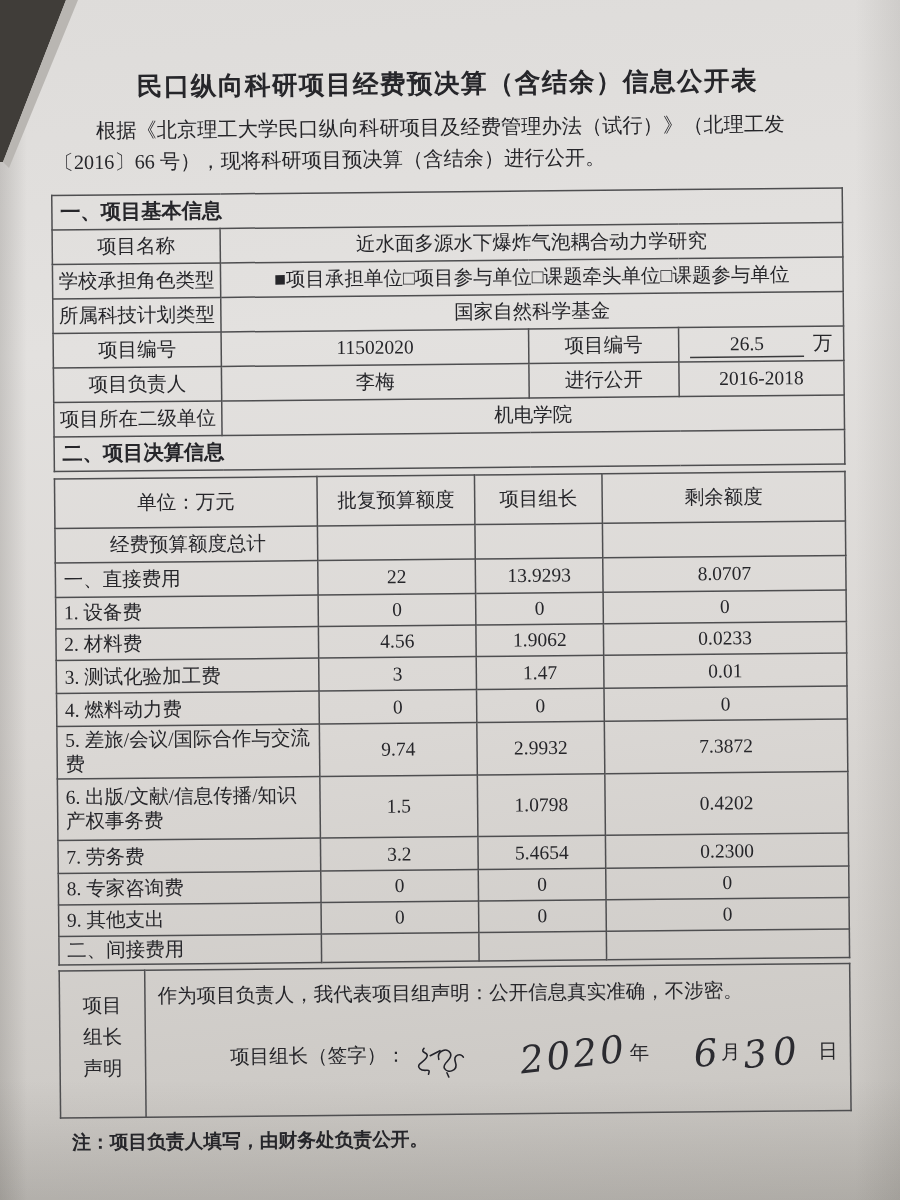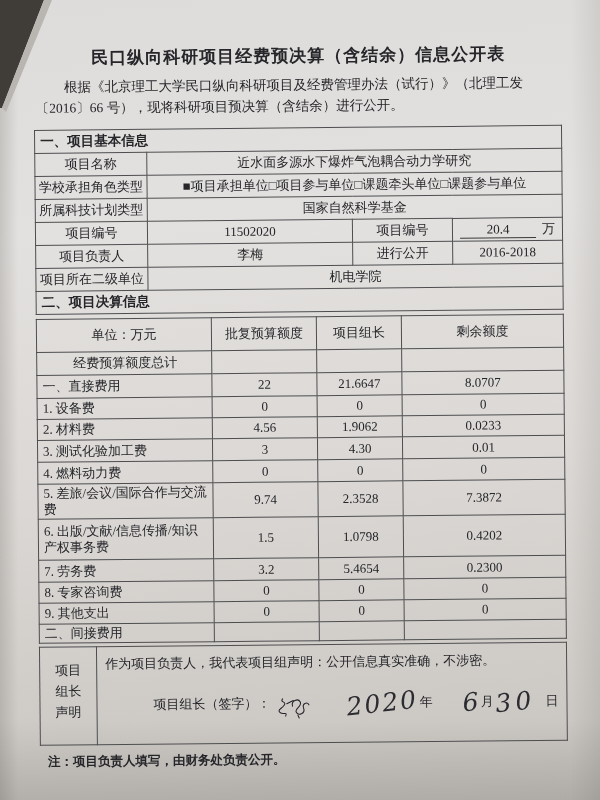--- a/index.html
+++ b/index.html
@@ -94,21 +94,21 @@
         <td colspan="3" class="val">■项目承担单位□项目参与单位□课题牵头单位□课题参与单位</td>
       </tr>
       <tr>
         <td class="lab">所属科技计划类型</td>
         <td colspan="3" class="val">国家自然科学基金</td>
       </tr>
       <tr>
         <td class="lab">项目编号</td>
         <td class="val">11502020</td>
         <td class="lab">项目编号</td>
-        <td class="val"><span class="uline">20.4</span><span class="wan">万</span></td>
+        <td class="val"><span class="uline">26.5</span><span class="wan">万</span></td>
       </tr>
       <tr>
         <td class="lab">项目负责人</td>
         <td class="val">李梅</td>
         <td class="lab">进行公开</td>
         <td class="val">2016-2018</td>
       </tr>
       <tr>
         <td class="lab">项目所在二级单位</td>
         <td colspan="3" class="val">机电学院</td>
@@ -137,51 +137,51 @@
         <tbody>
           <tr style="height: 23px;">
             <td class="c-label center">经费预算额度总计</td>
             <td class="num"></td>
             <td class="num"></td>
             <td class="num"></td>
           </tr>
           <tr style="height: 23px;">
             <td class="c-label">一、直接费用</td>
             <td class="num">22</td>
-            <td class="num">21.6647</td>
+            <td class="num">13.9293</td>
             <td class="num">8.0707</td>
           </tr>
           <tr style="height: 21px;">
             <td class="c-label">1. 设备费</td>
             <td class="num">0</td>
             <td class="num">0</td>
             <td class="num">0</td>
           </tr>
           <tr style="height: 21px;">
             <td class="c-label">2. 材料费</td>
             <td class="num">4.56</td>
             <td class="num">1.9062</td>
             <td class="num">0.0233</td>
           </tr>
           <tr style="height: 22px;">
             <td class="c-label">3. 测试化验加工费</td>
             <td class="num">3</td>
-            <td class="num">4.30</td>
+            <td class="num">1.47</td>
             <td class="num">0.01</td>
           </tr>
           <tr style="height: 22px;">
             <td class="c-label">4. 燃料动力费</td>
             <td class="num">0</td>
             <td class="num">0</td>
             <td class="num">0</td>
           </tr>
           <tr style="height: 35px;">
             <td class="c-label">5. 差旅/会议/国际合作与交流费</td>
             <td class="num">9.74</td>
-            <td class="num">2.3528</td>
+            <td class="num">2.9932</td>
             <td class="num">7.3872</td>
           </tr>
           <tr style="height: 41px;">
             <td class="c-label">6. 出版/文献/信息传播/知识产权事务费</td>
             <td class="num">1.5</td>
             <td class="num">1.0798</td>
             <td class="num">0.4202</td>
           </tr>
           <tr style="height: 22px;">
             <td class="c-label">7. 劳务费</td>

